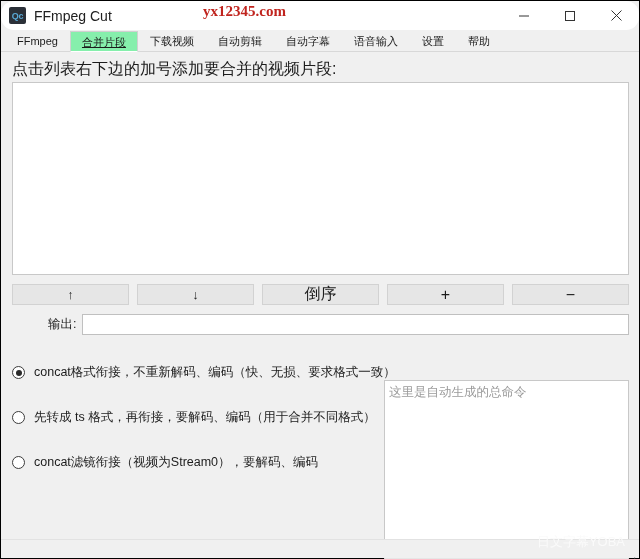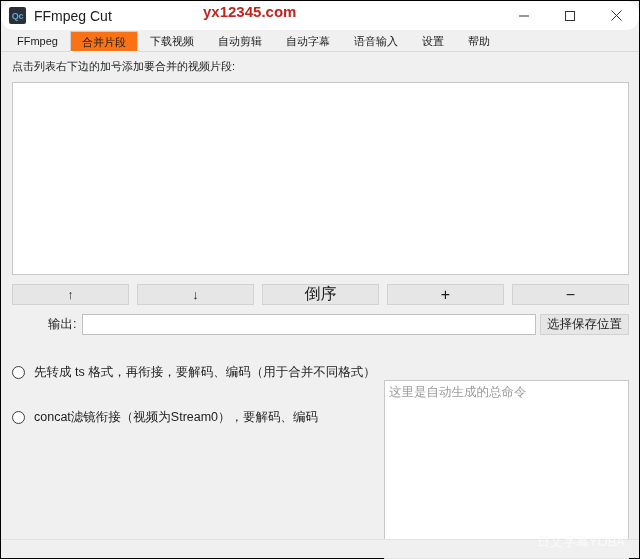--- a/index.html
+++ b/index.html
@@ -57,21 +57,21 @@
   .app-title {
     margin-left: 8px;
     font-size: 14px;
     color: #202020;
     white-space: nowrap;
   }
   .watermark-top {
     position: absolute;
     left: 202px;
     top: 2px;
-    font-family: Liberation Sans, sans-serif;
+    font-family: Liberation Serif, serif;
     font-size: 15px;
     font-weight: bold;
     color: #c0241e;
     letter-spacing: 0px;
     white-space: nowrap;
   }
   .win-controls {
     position: absolute;
     right: 0;
     top: 0;
@@ -106,38 +106,39 @@
     padding: 0 11px;
     font-size: 11px;
     color: #1c1c1c;
     white-space: nowrap;
     border: 1px solid transparent;
     border-bottom: none;
     box-sizing: border-box;
     background: transparent;
   }
   .tab.active {
-    background: #f97316;
+    background: #86efac;
     border-color: #d0d0d0;
     border-bottom: 1px solid #ffffff;
     margin-bottom: -1px;
+    text-decoration: underline;
   }
 
   
   .content {
     flex: 1;
     position: relative;
     background: #f0f0f0;
   }
 
   .hint {
     position: absolute;
     left: 11px;
     top: 7px;
-    font-size: 11px;
+    font-size: 16px;
     color: #1c1c1c;
     white-space: nowrap;
   }
 
   .filelist {
     position: absolute;
     left: 11px;
     top: 30px;
     width: 617px;
     height: 193px;
@@ -367,24 +368,27 @@
       <div class="btn arrow">↑</div>
       <div class="btn arrow">↓</div>
       <div class="btn">倒序</div>
       <div class="btn">+</div>
       <div class="btn">−</div>
     </div>
 
     <div class="outrow">
       <div class="outlabel">输出:</div>
       <input class="outinput" type="text" value="" style="">
-      <div class="outbtn">选择保存位置</div>
     </div>
 
     <div class="radios">
+      <div class="radio checked">
+        <span class="radio-mark"></span>
+        <span class="radio-label">concat格式衔接，不重新解码、编码（快、无损、要求格式一致）</span>
+      </div>
       <div class="radio">
         <span class="radio-mark"></span>
         <span class="radio-label">先转成 ts 格式，再衔接，要解码、编码（用于合并不同格式）</span>
       </div>
       <div class="radio">
         <span class="radio-mark"></span>
         <span class="radio-label">concat滤镜衔接（视频为Stream0），要解码、编码</span>
       </div>
     </div>
 

